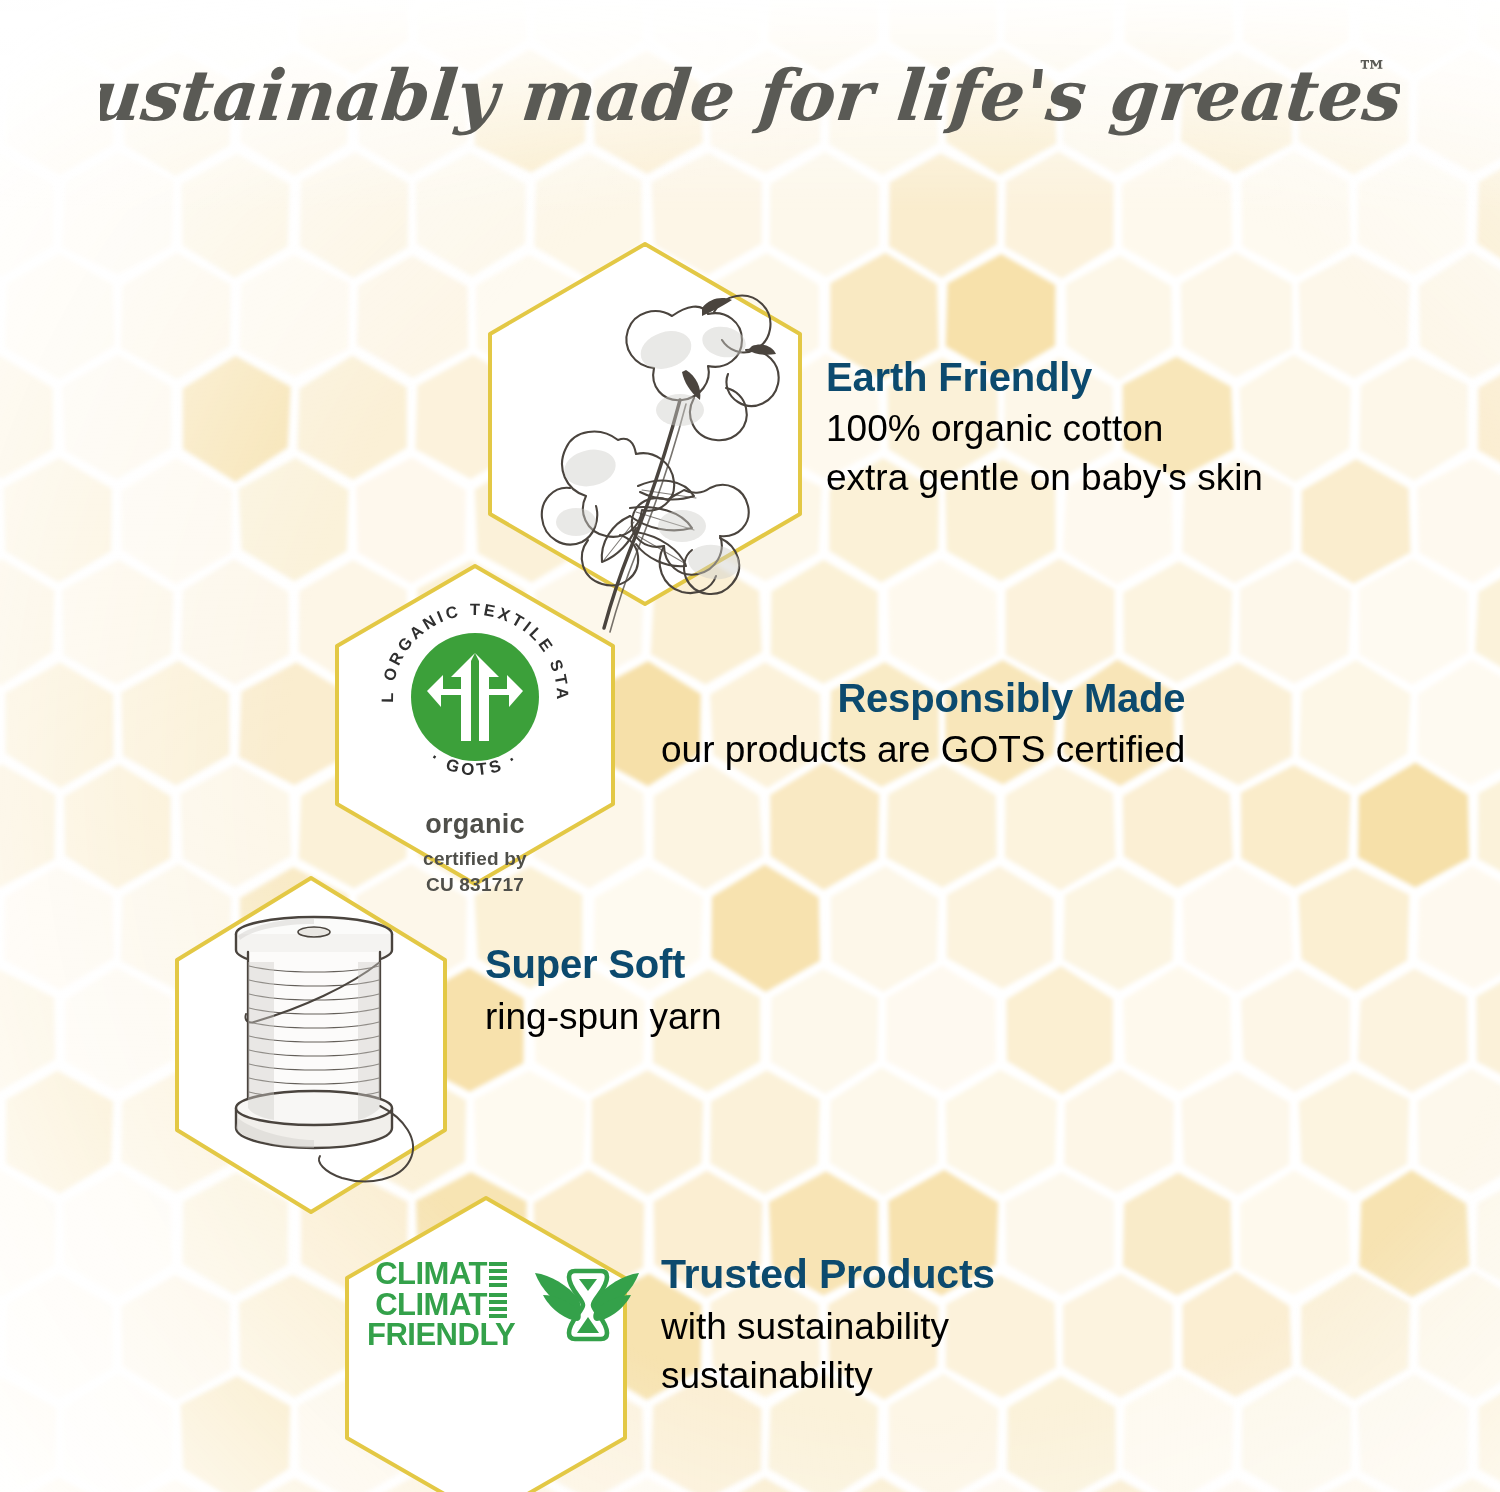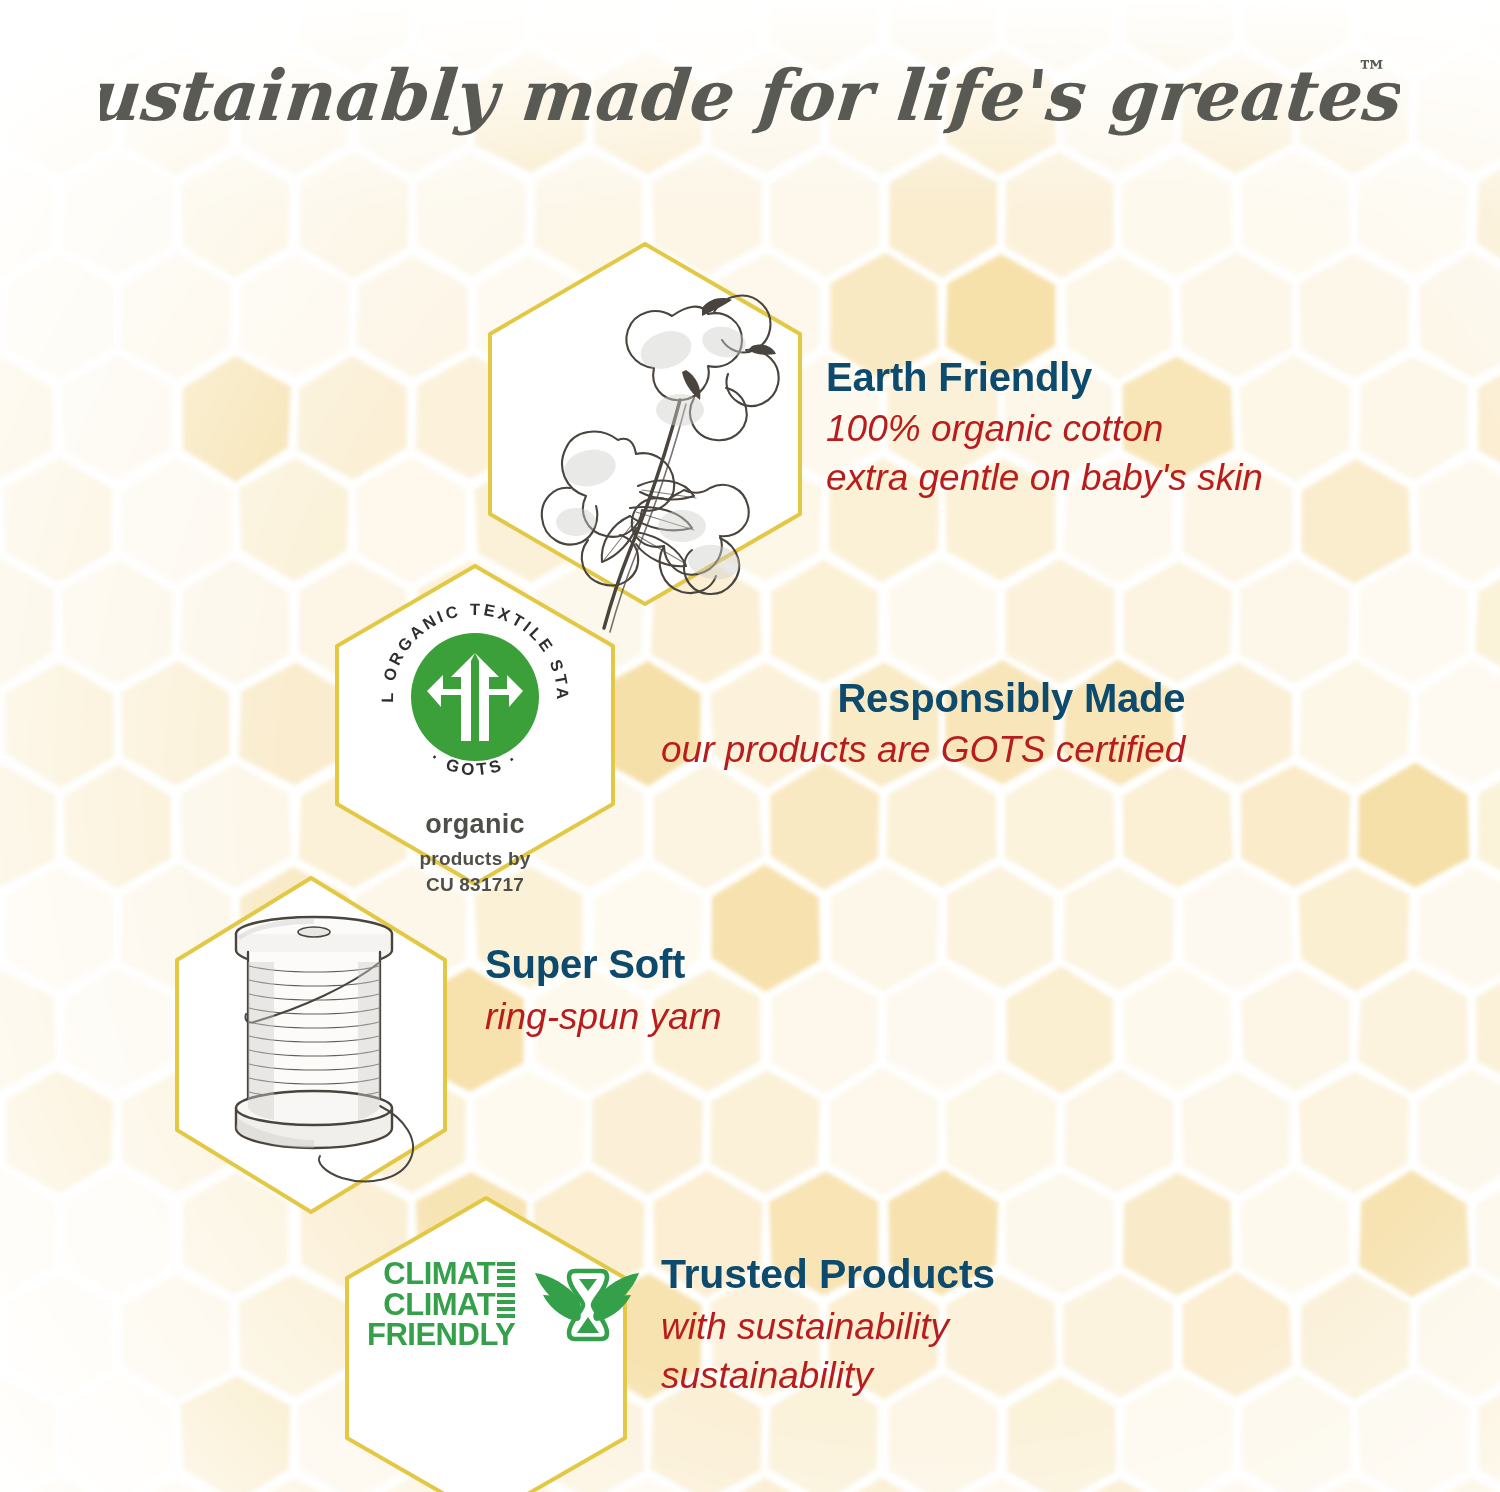--- a/index.html
+++ b/index.html
@@ -24,40 +24,39 @@
 
   .hex-card{position:absolute;}
   .txt{position:absolute;}
   .head{
     font-weight:bold;
     color:#0c4a6e;
     letter-spacing:-0.2px;
     white-space:nowrap;
   }
   .sub{
-    color:#b91c1c;
+    color:#000000;
     white-space:nowrap;
     font-weight:300;
-    font-style:italic;
   }
   .sub div{white-space:nowrap;}
 
   
   .gots-wrap{position:absolute;text-align:center;width:340px;}
   .gots-organic{
     font-weight:bold;color:#4f4f4a;font-size:27px;letter-spacing:0.3px;margin-top:6px;
   }
   .gots-cert{
     font-weight:bold;color:#4f4f4a;font-size:19px;line-height:26px;letter-spacing:0.2px;margin-top:6px;
   }
 
   
   .cpf{position:absolute;display:flex;align-items:center;gap:16px;}
   .cpf-words{
-    display:flex;flex-direction:column;align-items:flex-end;
+    display:flex;flex-direction:column;align-items:center;
     font-weight:bold;color:#34a14a;line-height:0.98;font-size:31px;letter-spacing:-0.5px;
   }
   .cpf-row{display:flex;align-items:center;}
   .bars{display:inline-flex;flex-direction:column;justify-content:center;gap:3px;margin-left:2px;}
   .bars i{display:block;width:18px;height:4px;background:#34a14a;}
 </style>
 </head>
 <body>
 
 <div id="stage">
@@ -431,21 +430,21 @@
 
         <text font-family="'Liberation Sans', sans-serif" font-size="16.5" font-weight="bold" letter-spacing="3.2" fill="#2f2f2f">
           <textPath href="#arcTop" startOffset="50%" text-anchor="middle">GLOBAL ORGANIC TEXTILE STANDARD</textPath>
         </text>
         <text font-family="'Liberation Sans', sans-serif" font-size="17" font-weight="bold" letter-spacing="3.5" fill="#2f2f2f">
           <textPath href="#arcBot" startOffset="50%" text-anchor="middle">· GOTS ·</textPath>
         </text>
       </svg>
       <div class="gots-organic">organic</div>
       <div class="gots-cert">
-        <div>products by</div>
+        <div>certified by</div>
         <div>CU 831717</div>
       </div>
     </div>
 
     <div class="txt" style="left:661px;top:672px;">
       <div class="head" style="font-size:40px;line-height:52px;text-align:right;">Responsibly Made</div>
       <div class="sub" style="font-size:37px;line-height:48px;margin-top:2px;">
         <div>our products are GOTS certified</div>
       </div>
     </div>

